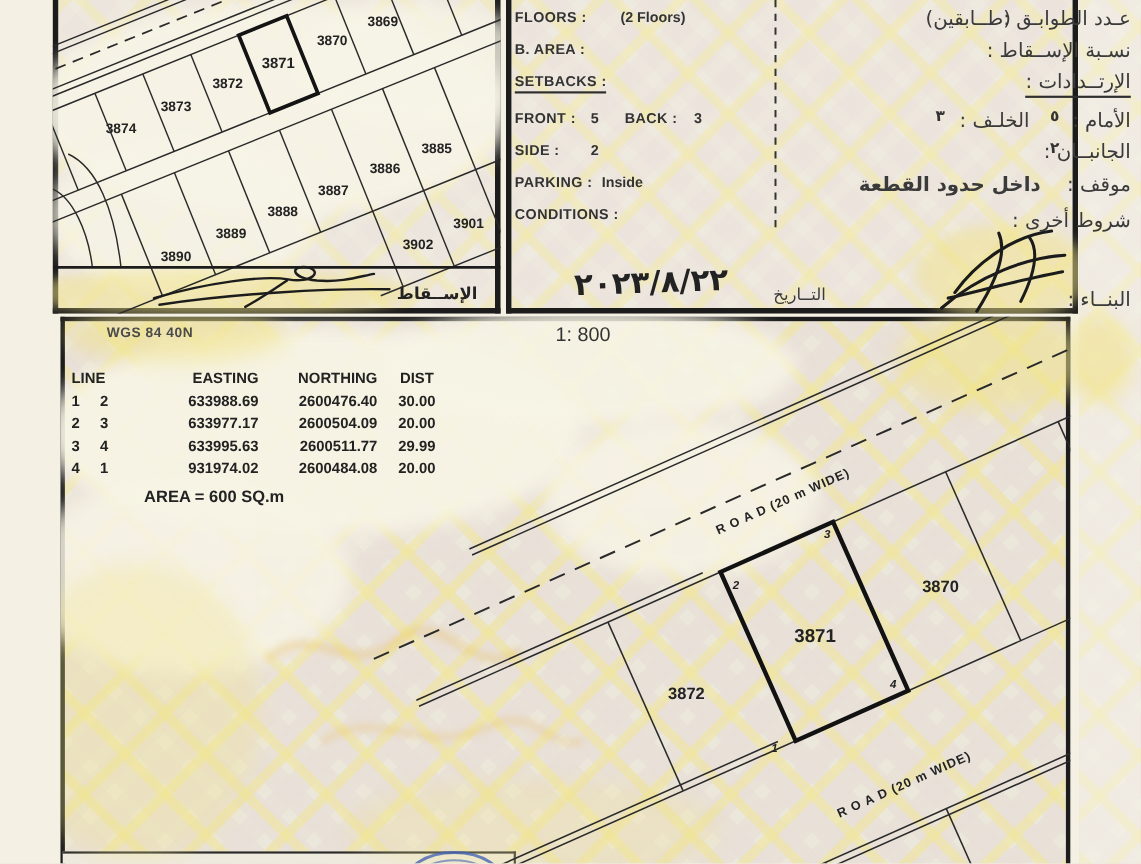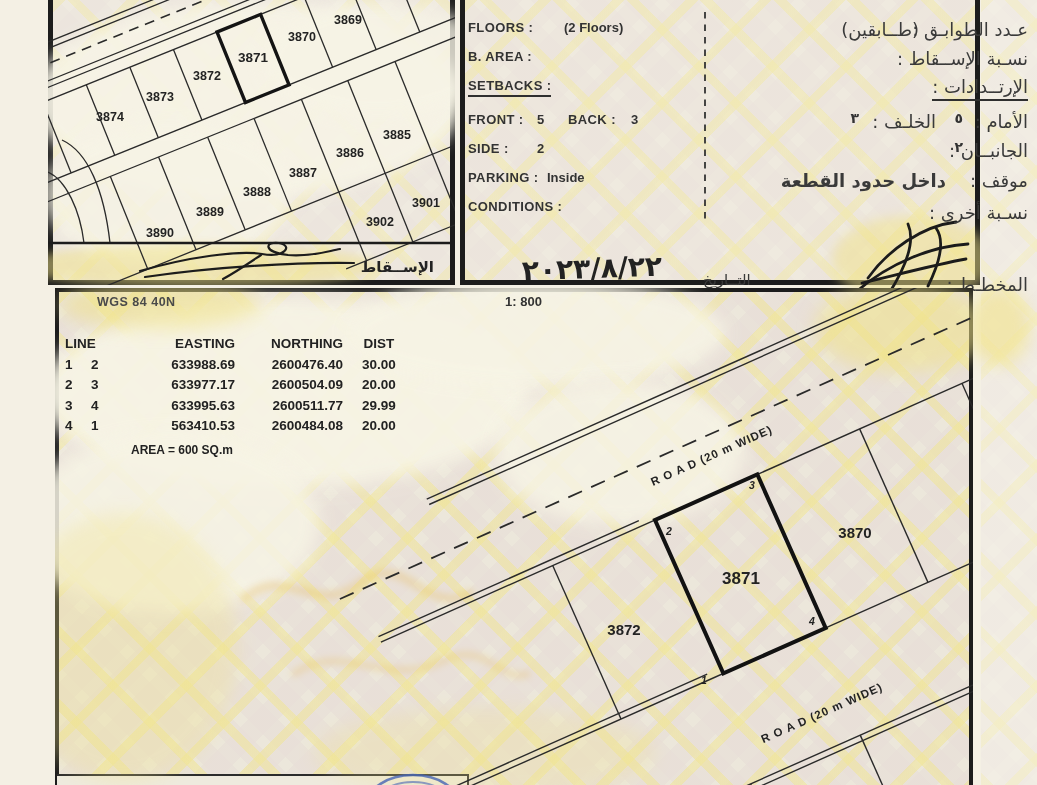--- a/index.html
+++ b/index.html
@@ -112,21 +112,21 @@
         <text x="378" y="207">3901</text>
         <text x="332" y="226">3902</text>
       </g>
       <text class="artext" x="386" y="272" text-anchor="end" font-size="15" font-weight="bold">الإســقاط</text>
     </svg>
   </div>
 </div>
 
 <div class="box pattern" style="left:460px;top:0;width:520px;height:285px;">
   <div class="wash" style="background:rgba(246,243,232,.35);"></div>
-  <div class="inner" style="left:-5px;top:12px;width:576px;height:285px;">
+  <div class="inner" style="left:-5px;top:0;width:576px;height:285px;">
     <svg width="520" height="285" viewBox="0 0 520 285" style="position:absolute;left:0;top:0;">
       <defs>
           <filter id="b6" x="-60%" y="-60%" width="220%" height="220%">
             <feGaussianBlur stdDeviation="6"></feGaussianBlur>
           </filter>
         </defs>
       <ellipse cx="452" cy="248" rx="80" ry="44" fill="#f1e388" opacity=".5" filter="url(#b6)"></ellipse>
       <line x1="245" y1="0" x2="245" y2="208" stroke="#333" stroke-width="1.8" stroke-dasharray="6.5 6"></line>
       <g stroke="#1b1b1b" stroke-width="2.8" fill="none" stroke-linecap="round">
         <path d="M408,266 C428,238 462,214 496,210"></path>
@@ -156,22 +156,22 @@
     <span class="lbl ar" style="right:8px;top:36px">نسـبة الإســقاط :</span>
     <span class="lbl ar u" style="right:8px;top:64px">الإرتــدادات :</span>
     <span class="lbl ar" style="right:8px;top:99px">الأمام :</span>
     <span class="lbl arv" style="right:73px;top:98px">٥</span>
     <span class="lbl ar" style="right:100px;top:99px">الخلـف :</span>
     <span class="lbl arv" style="right:177px;top:98px">٣</span>
     <span class="lbl ar" style="right:8px;top:128px">الجانبــان :</span>
     <span class="lbl arv" style="right:73px;top:127px">٢</span>
     <span class="lbl ar" style="right:8px;top:158px">موقف :</span>
     <span class="lbl ar" style="right:90px;top:158px;font-weight:bold">داخل حدود القطعة</span>
-    <span class="lbl ar" style="right:8px;top:190px">نسـبة أخرى :</span>
-    <span class="lbl ar" style="right:8px;top:262px">المخطـط :</span>
+    <span class="lbl ar" style="right:8px;top:190px">شروط أخرى :</span>
+    <span class="lbl ar" style="right:8px;top:262px">البنــاء :</span>
 
     <span class="lbl datewrit" style="left:62px;top:240px">٢٠٢٣/٨/٢٢</span>
     <span class="lbl ar" style="left:243px;top:259px;font-size:15px">التــاريخ</span>
   </div>
 </div>
 
 <div class="box pattern" style="left:55px;top:288px;width:918px;height:497px;border:4px solid #1c1c1c;border-bottom:none;">
   <div class="wash" style="background:rgba(246,243,232,.12);"></div>
   <div class="inner" style="left:-4px;top:-4px;width:918px;height:497px;">
 
@@ -233,21 +233,21 @@
         <text x="649" y="396" font-size="10.5" font-style="italic">1</text>
       </g>
 
       <g stroke="rgba(70,100,180,.8)" fill="none">
         <ellipse cx="358" cy="517" rx="46" ry="30" stroke-width="2.6"></ellipse>
         <ellipse cx="358" cy="518" rx="39" ry="24" stroke-width="1.8" opacity=".75"></ellipse>
       </g>
     </svg>
 
     <span class="lbl" style="left:42px;top:7px;font-size:12.5px;font-weight:bold;color:#4a4a4a;letter-spacing:.5px">WGS 84 40N</span>
-    <span class="lbl" style="left:450px;top:6px;font-size:13px;font-weight:bold;color:#333">1: 800</span>
+    <span class="lbl" style="left:450px;top:6px;font-size:18px;font-weight:normal;color:#333">1: 800</span>
 
     <div class="tbl">
       <span class="tc" style="grid-column:1/3">LINE</span>
       <span class="tr">EASTING</span>
       <span class="tr">NORTHING</span>
       <span class="tl">DIST</span>
 
       <span class="tc">1</span>
       <span class="tc">2</span>
       <span class="tr">633988.69</span>
@@ -261,19 +261,19 @@
       <span class="tl">20.00</span>
 
       <span class="tc">3</span>
       <span class="tc">4</span>
       <span class="tr">633995.63</span>
       <span class="tr">2600511.77</span>
       <span class="tl">29.99</span>
 
       <span class="tc">4</span>
       <span class="tc">1</span>
-      <span class="tr">563410.53</span>
+      <span class="tr">931974.02</span>
       <span class="tr">2600484.08</span>
       <span class="tl">20.00</span>
     </div>
-    <span class="lbl" style="left:76px;top:155px;font-size:12px;font-weight:bold;color:#222">AREA = 600  SQ.m</span>
+    <span class="lbl" style="left:76px;top:155px;font-size:15px;font-weight:bold;color:#222">AREA = 600  SQ.m</span>
   </div>
 </div>
 
 </body></html>

